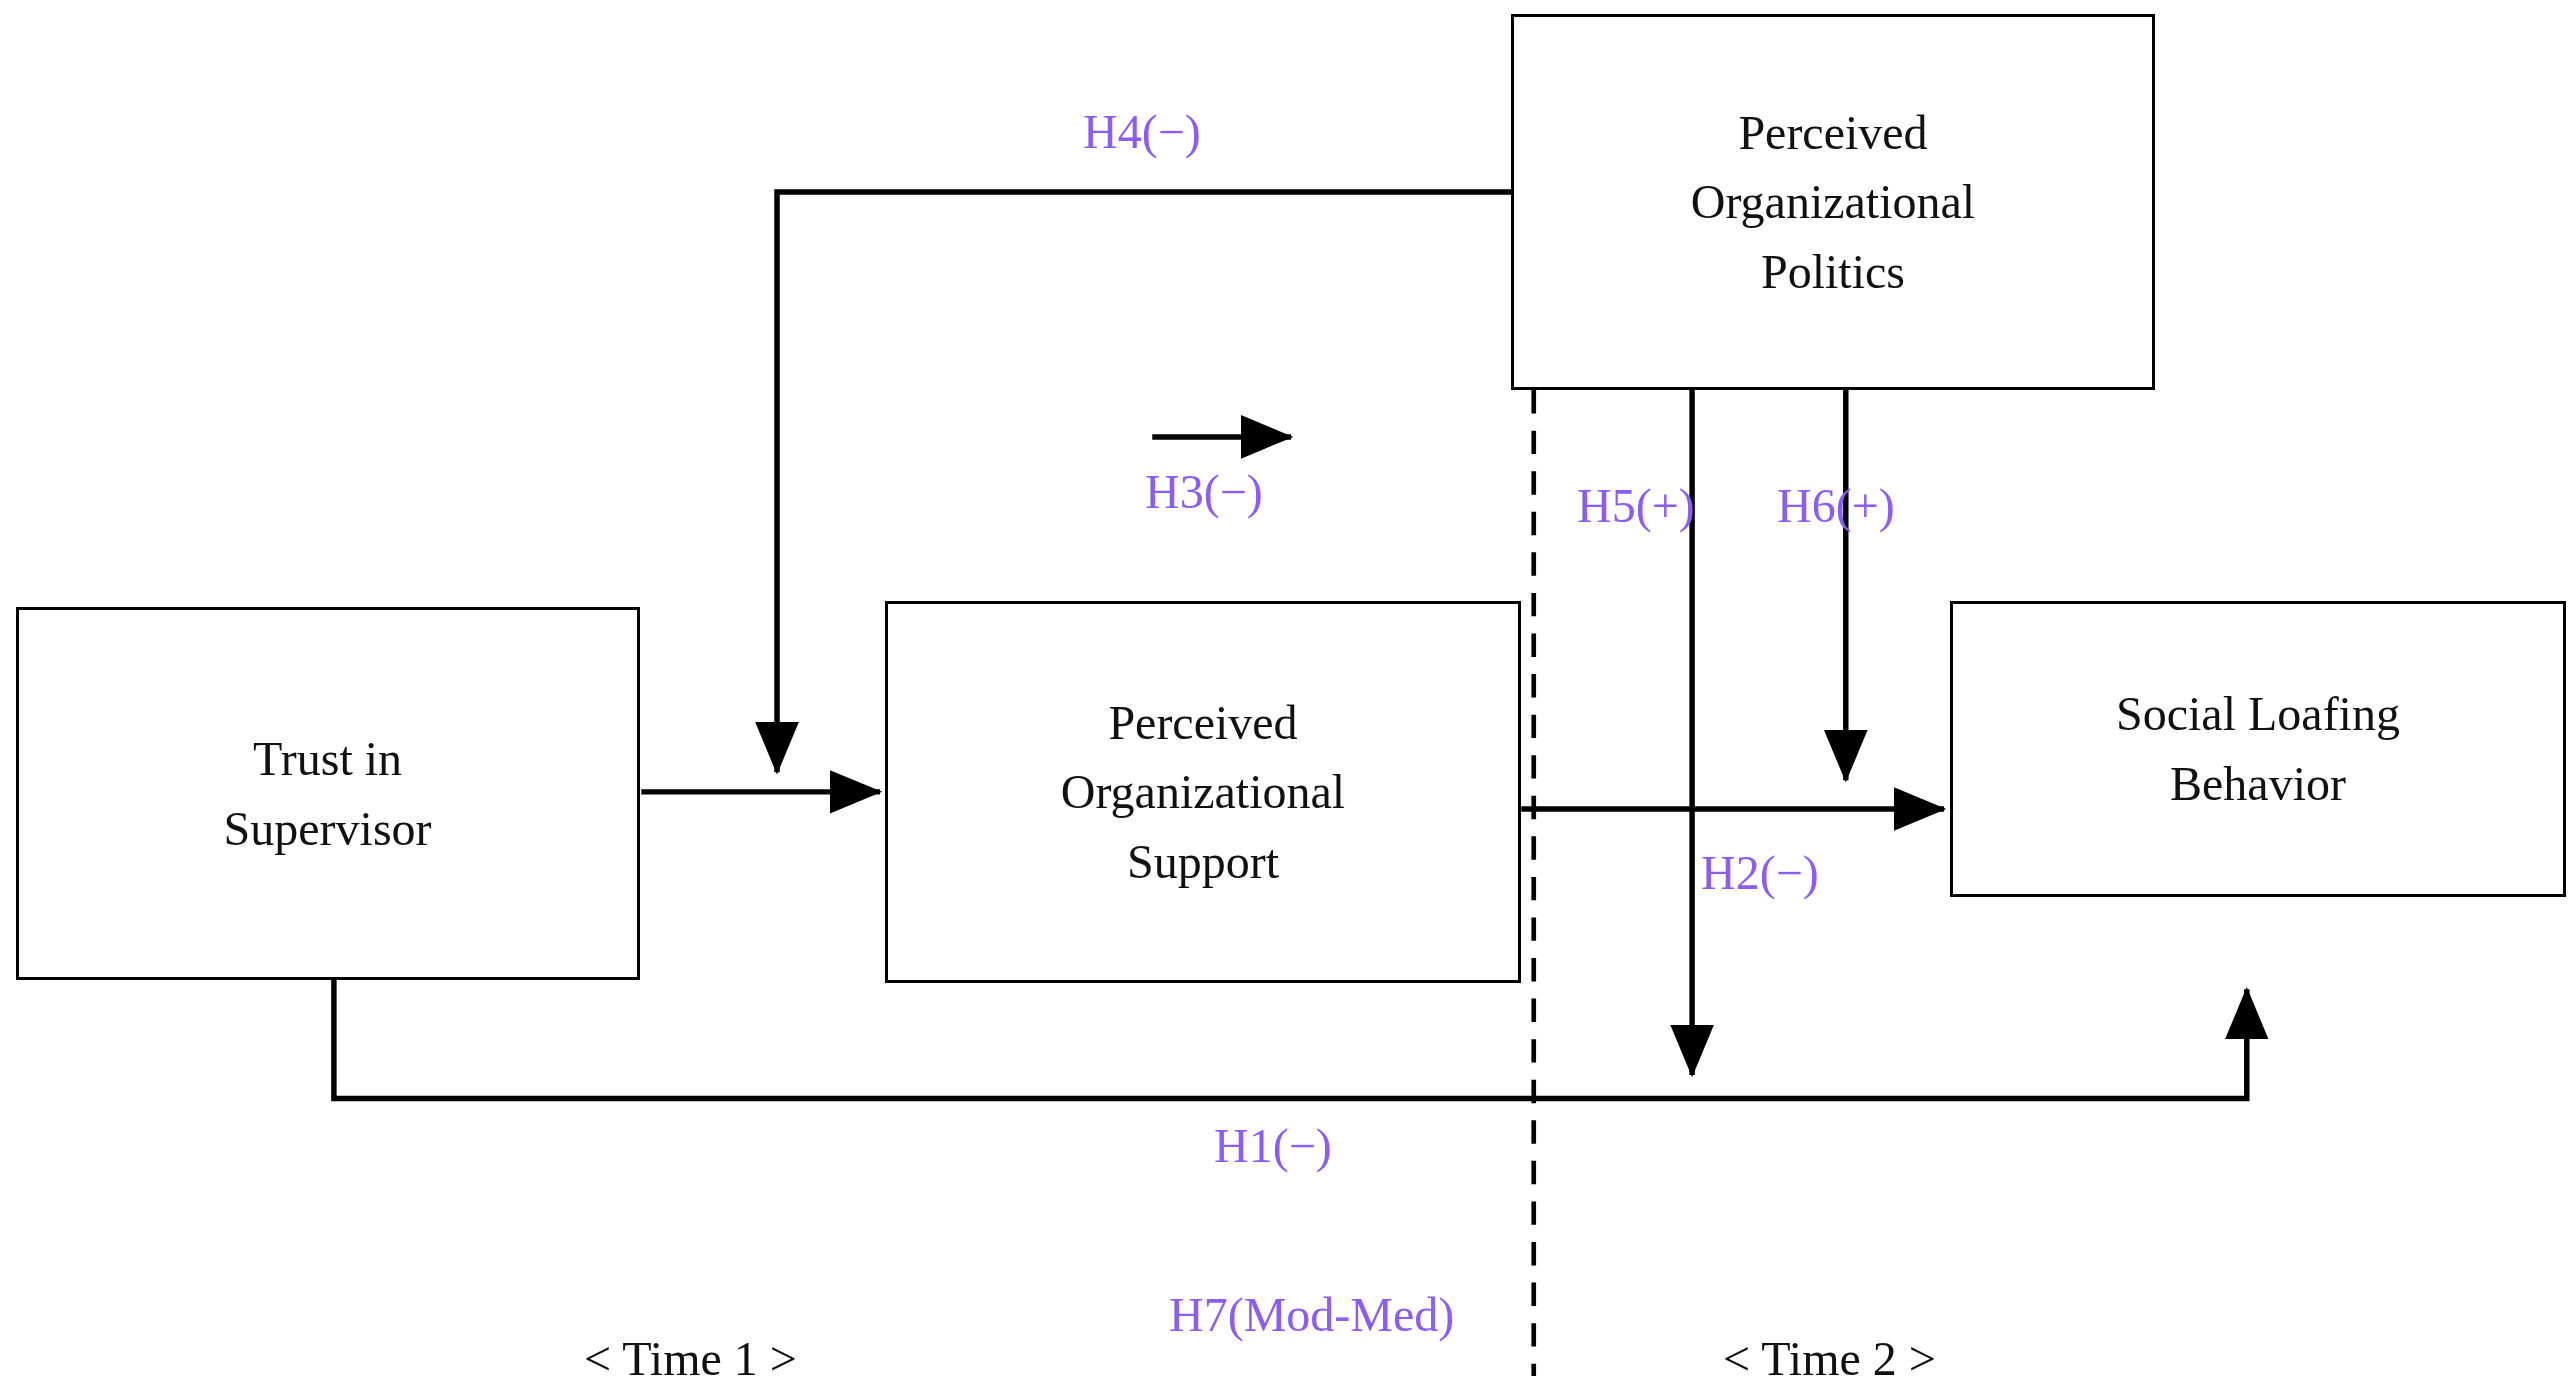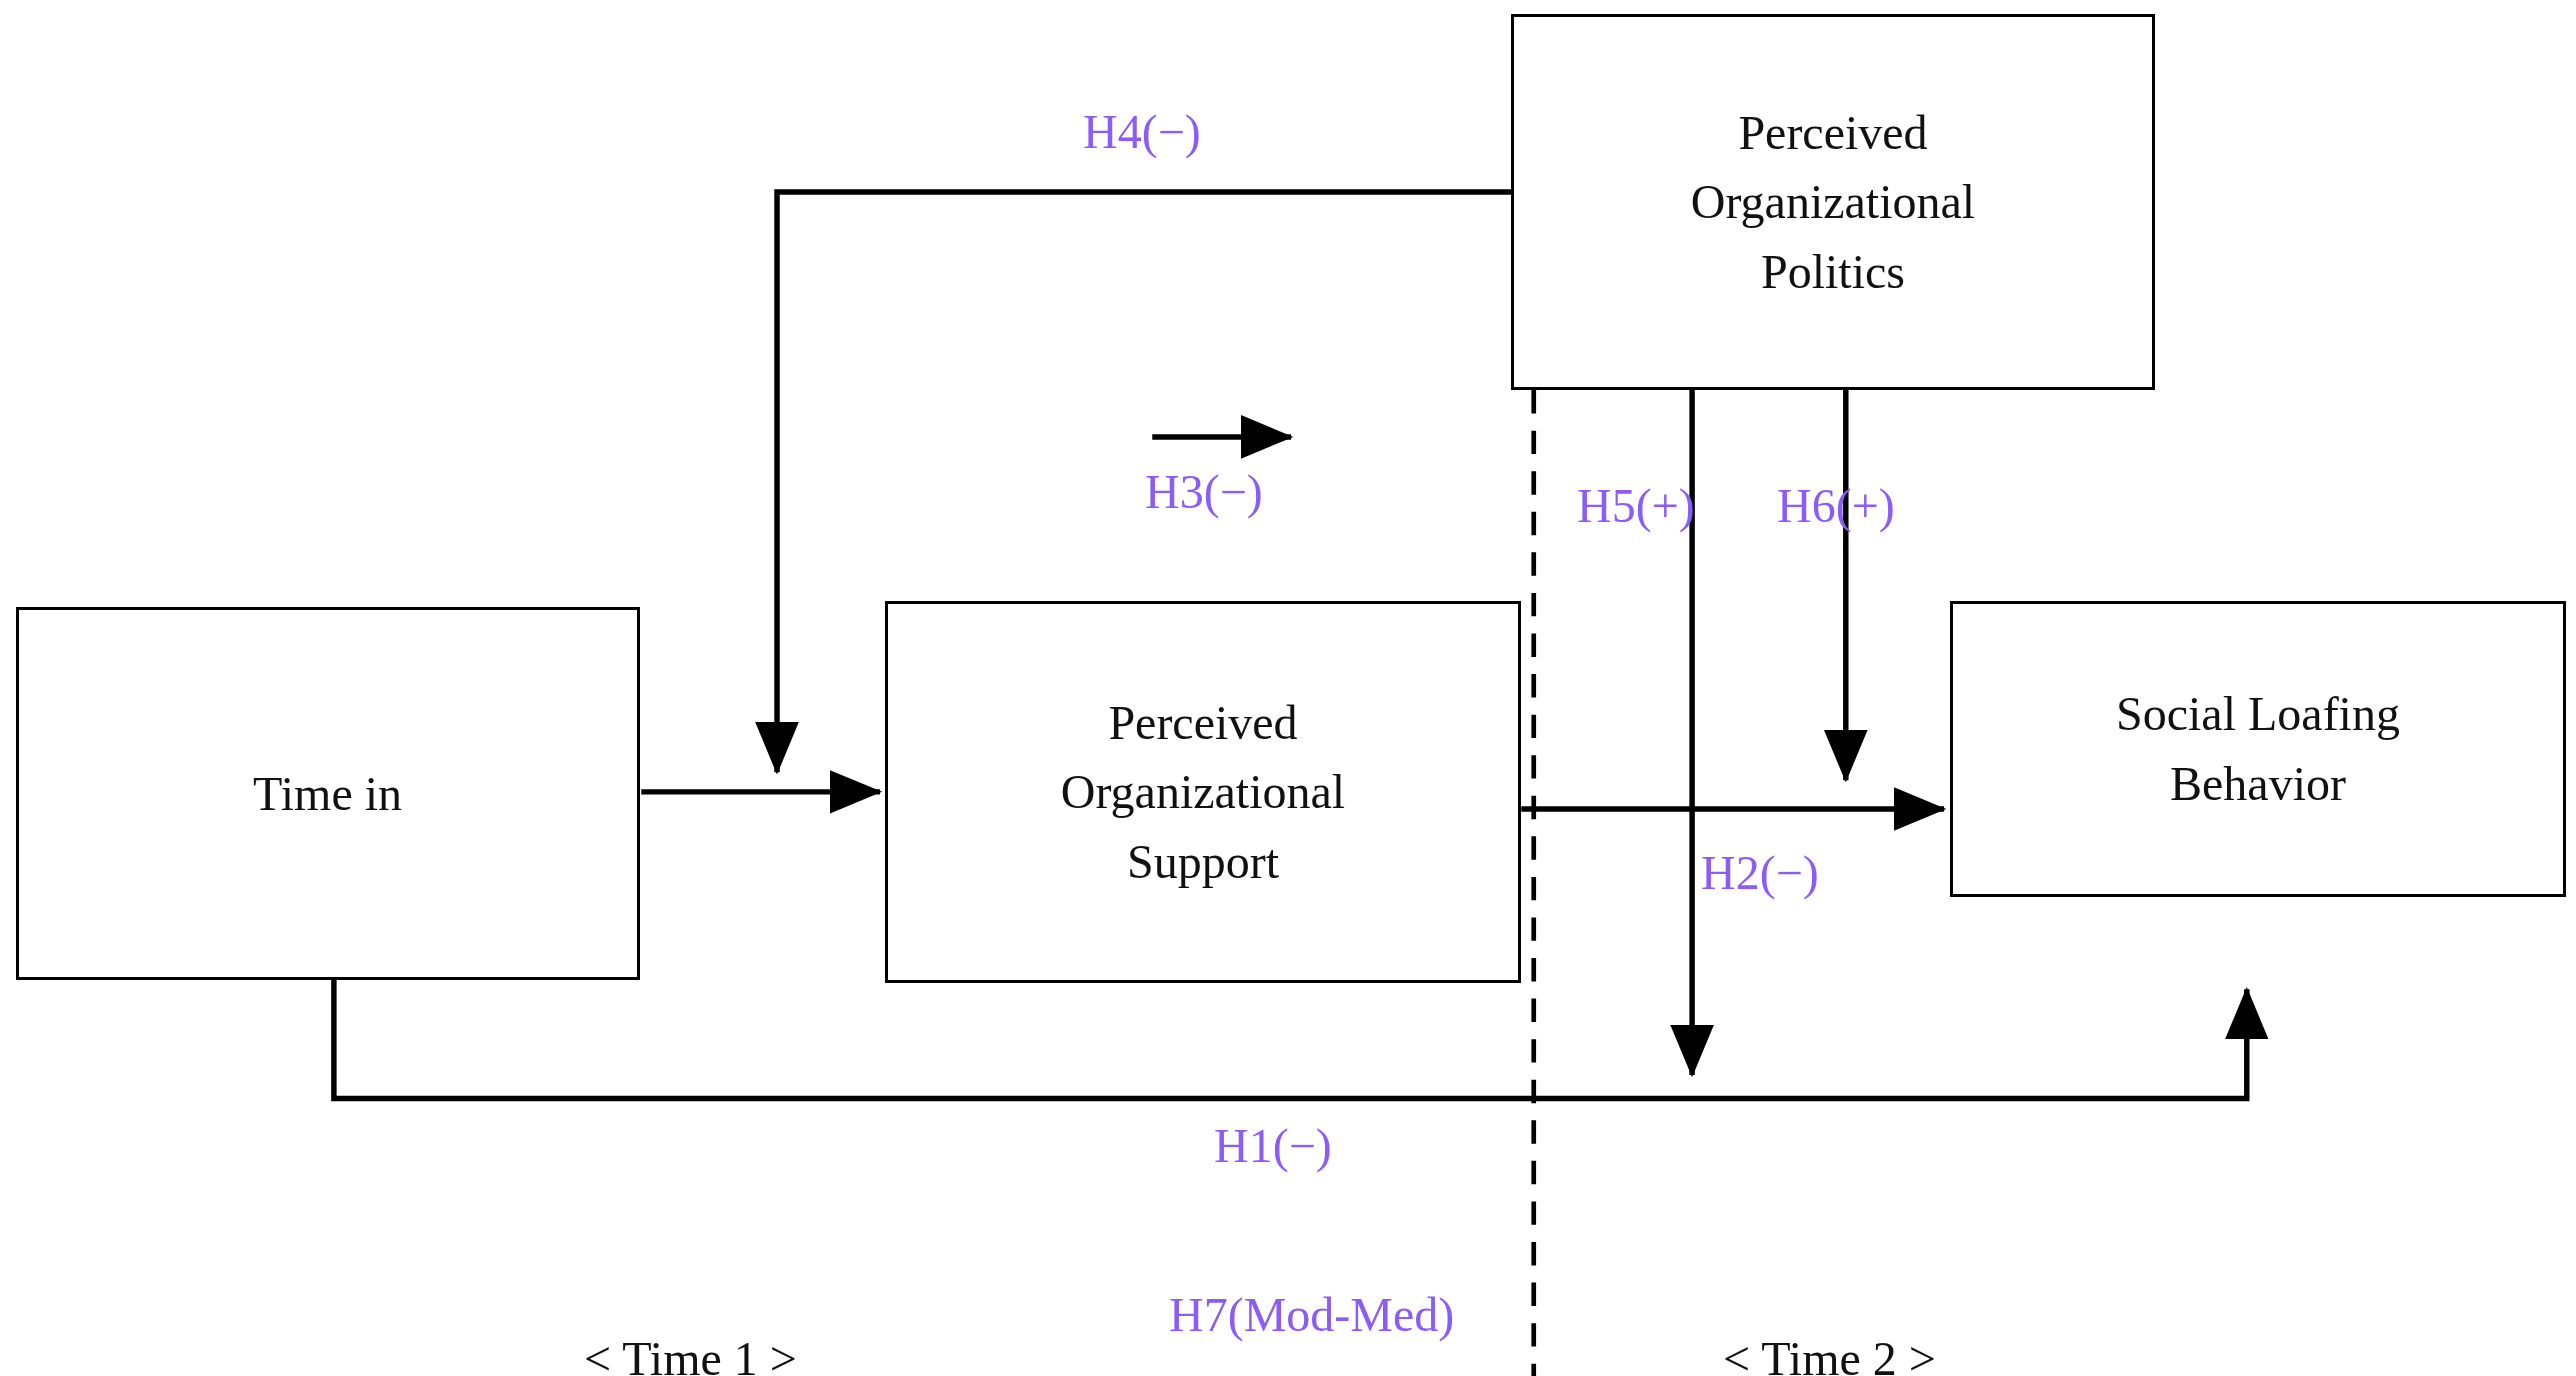--- a/index.html
+++ b/index.html
@@ -110,21 +110,22 @@
     <g>
       <path d="M428,1256 L428,1408 L2880,1408 L2880,1268" fill="none" stroke="#000000" stroke-width="7" marker-end="url(#arrow-up)"></path>
     </g>
 
     <g>
       <path d="M1966,500 L1966,1765" fill="none" stroke="#000000" stroke-width="6" stroke-dasharray="30 22"></path>
     </g>
   </svg>
 
   <div class="node-box" style="left:15.6px; top:607px; width:624px; height:373px;">
-    <span class="node-line">Time in</span>
+    <span class="node-line">Trust in</span>
+    <span class="node-line">Supervisor</span>
   </div>
 
   <div class="node-box" style="left:885px; top:601px; width:636px; height:382px;">
     <span class="node-line">Perceived</span>
     <span class="node-line">Organizational</span>
     <span class="node-line">Support</span>
   </div>
 
   <div class="node-box" style="left:1511px; top:14px; width:644px; height:376px;">
     <span class="node-line">Perceived</span>

